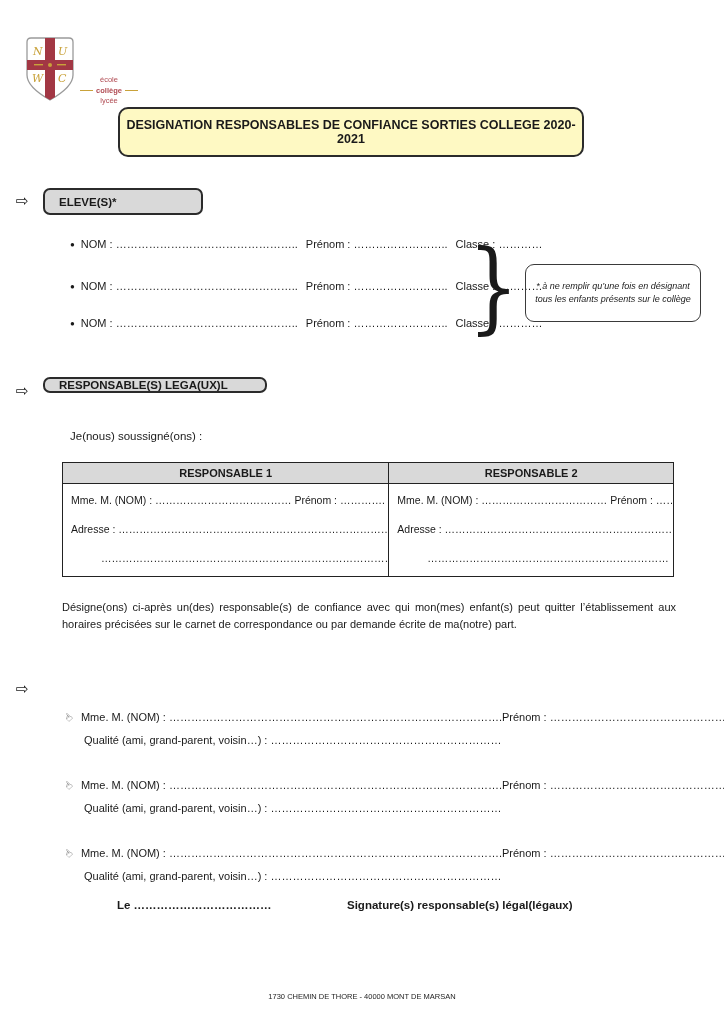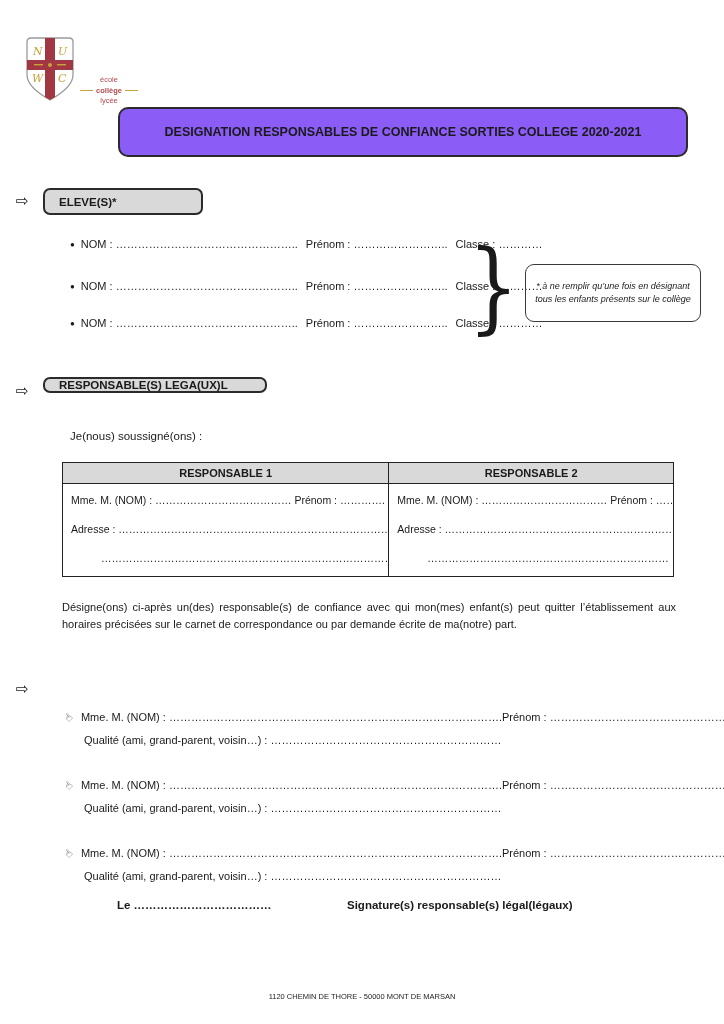--- a/index.html
+++ b/index.html
@@ -8,21 +8,21 @@
 
   
   .logo{position:absolute;left:26px;top:37px;width:120px;height:75px;}
   .logo svg{position:absolute;left:0;top:0;}
   .logo-text{position:absolute;left:50px;top:38px;width:66px;display:flex;flex-direction:column;
              align-items:center;font-size:7.5px;line-height:10.5px;color:#b04a52;}
   .logo-line2{display:flex;align-items:center;gap:3px;font-weight:bold;}
   .gold-dash{width:13px;height:1px;background:#c9a23a;display:inline-block;}
 
   
-  .title-box{position:absolute;left:118px;top:107px;width:570px;height:50px;background:#8b5cf6;
+  .title-box{position:absolute;left:118px;top:107px;width:466px;height:50px;background:#fef9c3;
              border:2px solid #2b2b2b;border-radius:10px;display:flex;align-items:center;
              justify-content:center;font-weight:bold;font-size:12.5px;box-sizing:border-box;text-align:center;}
 
   
   .sec-arrow{position:absolute;font-size:15px;font-family:"DejaVu Sans",sans-serif;line-height:15px;}
   .sec-box{position:absolute;background:#d9d9d9;border:2px solid #2b2b2b;border-radius:7px;
            display:flex;align-items:center;padding:0 14px;font-weight:bold;font-size:11.5px;
            box-sizing:border-box;}
 
   
@@ -185,15 +185,15 @@
         <span class="hand">☜</span>
         <span>Mme. M. (NOM) : ……………………………………………………………………………….Prénom : ……………………………………………</span>
       </div>
       <div class="des-line2">Qualité (ami, grand-parent, voisin…) : ………………………………………………………</div>
     </div>
   </div>
 
   <div class="sign-le">Le ………………………………</div>
   <div class="sign-label">Signature(s) responsable(s) légal(légaux)</div>
 
-  <div class="footer">1120 CHEMIN DE THORE - 50000 MONT DE MARSAN</div>
+  <div class="footer">1730 CHEMIN DE THORE - 40000 MONT DE MARSAN</div>
 
 </div>
 
 </body></html>

